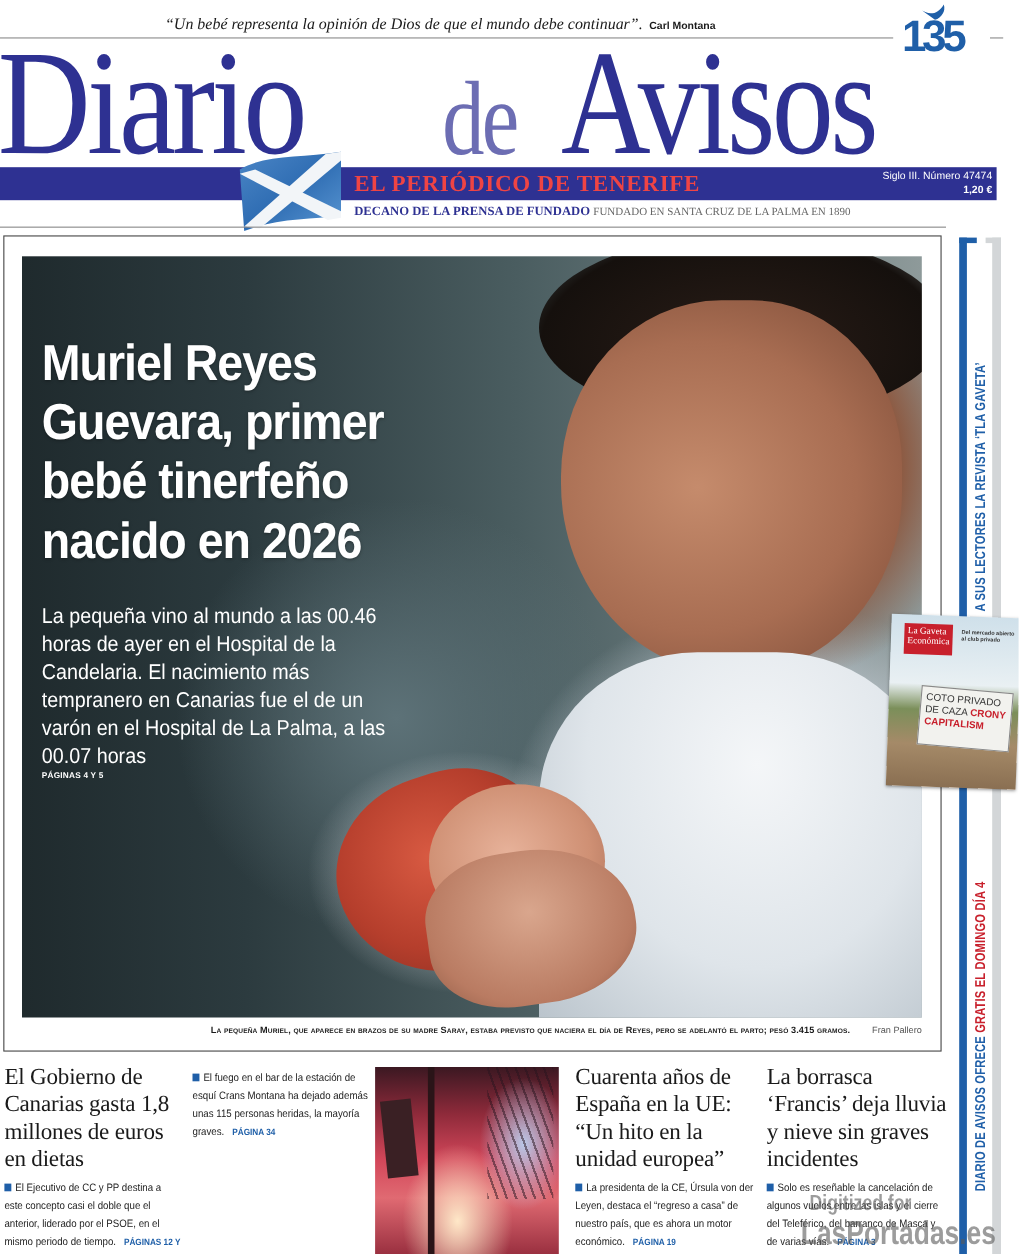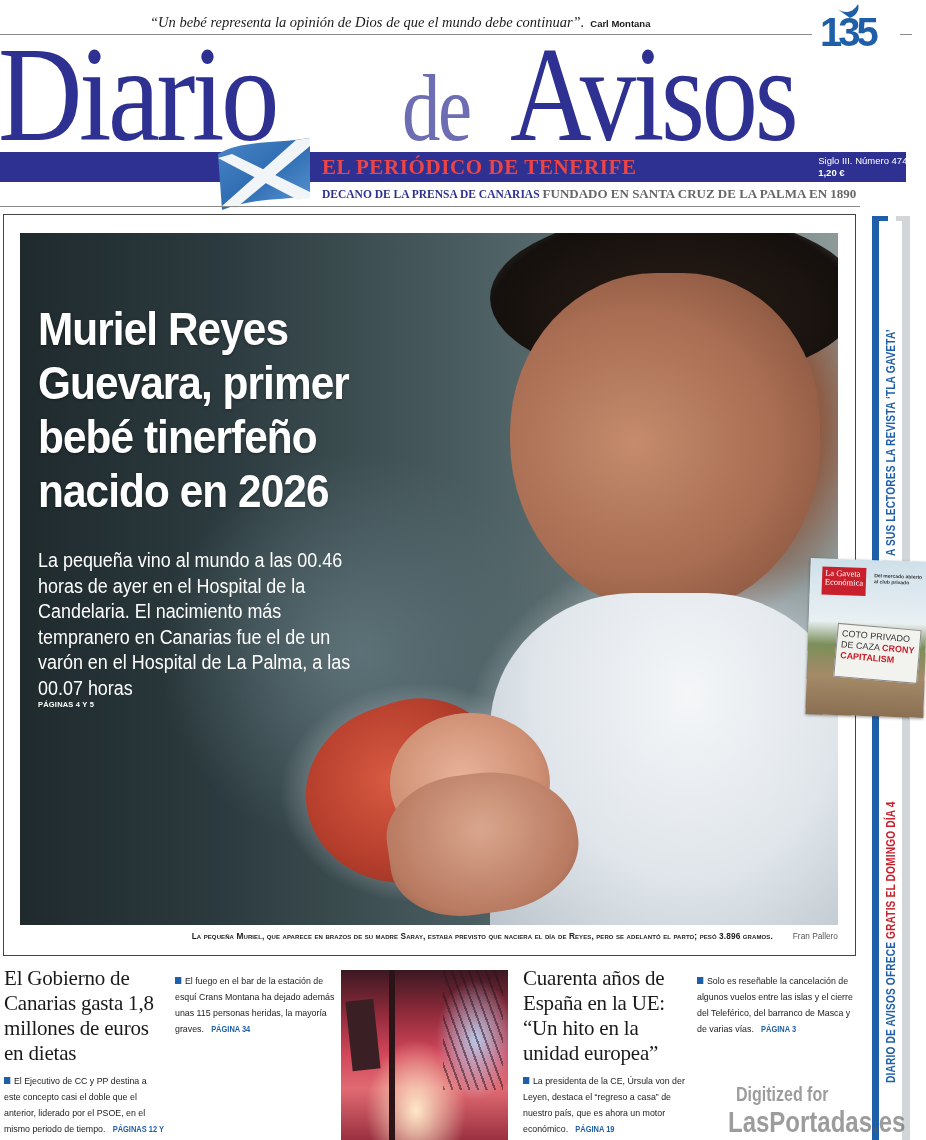--- a/index.html
+++ b/index.html
@@ -16,26 +16,26 @@
 
   .logo { position: absolute; left: 0; top: 32px; height: 118px; width: 926px; white-space: nowrap; font-family: "Liberation Serif", serif; color: #2e3192; }
   .logo-diario { position: absolute; left: -2px; top: -6px; font-size: 136px; letter-spacing: -4px; transform: scaleX(0.86); transform-origin: left top; line-height: 1; }
   .logo-de { position: absolute; left: 402px; top: 28px; font-size: 96px; color: #6c6db3; transform: scaleX(0.80); transform-origin: left top; line-height: 1; letter-spacing: -3px; }
   .logo-avisos { position: absolute; left: 510px; top: -6px; font-size: 136px; letter-spacing: -4px; transform: scaleX(0.83); transform-origin: left top; line-height: 1; }
 
   .band { position: absolute; left: 0; top: 152px; width: 906px; height: 30px; background: #2e3192; }
   .band-left { position: absolute; left: 5px; top: 155px; color: #fff; font-size: 9.5px; line-height: 12px; margin-top: 41px; }
   .band-left .date { font-weight: bold; }
   .band-title { position: absolute; left: 322px; top: 155px; color: #ef4444; font-family: "Liberation Serif", serif; font-weight: bold; font-size: 21px; letter-spacing: 0.6px; }
-  .band-right { position: absolute; right: 8px; top: 155px; color: #fff; font-size: 9.5px; line-height: 12px; }
+  .band-right { position: absolute; right: 24px; top: 155px; color: #fff; font-size: 9.5px; text-align: right; line-height: 12px; }
   .band-right .price { font-weight: bold; }
   .flag { position: absolute; left: 212px; top: 136px; width: 104px; height: 76px; }
   .sub-band { position: absolute; left: 322px; top: 186px; font-family: "Liberation Serif", serif; font-size: 11.5px; white-space: nowrap; }
   .sub-band .dec { color: #2e3192; font-weight: bold; }
-  .sub-band .fund { color: #666; font-weight: bold; font-size: 13px; margin-left: 3px; }
+  .sub-band .fund { color: #666; font-weight: normal; font-size: 10px; margin-left: 3px; }
   .head-rule { position: absolute; left: 0; top: 206px; width: 860px; height: 1px; background: #888; }
 
   
   .lead-frame { position: absolute; left: 3px; top: 214px; width: 853px; height: 742px; border: 1px solid #444; }
   .lead-photo { position: absolute; left: 20px; top: 233px; width: 818px; height: 692px; overflow: hidden;
     background:
       radial-gradient(ellipse 220px 260px at 700px 190px, #b67c60 0%, #8d5a42 45%, rgba(40,40,40,0) 75%),
       radial-gradient(ellipse 120px 70px at 610px 60px, #1b1512 0%, rgba(0,0,0,0) 100%),
       radial-gradient(ellipse 300px 260px at 680px 520px, #e9edf1 0%, #c8d0d8 40%, rgba(120,140,150,0) 80%),
       radial-gradient(ellipse 140px 110px at 400px 560px, #e0e4e8 0%, rgba(180,190,200,0) 100%),
@@ -136,38 +136,38 @@
   <path d="M6 18 C30 4 60 8 98 2 L98 60 C70 64 40 62 10 74 Z" fill="url(#fg)"></path>
   <path d="M6 22 L20 18 L98 56 L98 62 L86 64 Z" fill="#f2f5f8"></path>
   <path d="M10 70 L24 72 L98 10 L98 2 L84 4 Z" fill="#f2f5f8"></path>
 </svg>
 <div class="band-title">EL PERIÓDICO DE TENERIFE</div>
 <div class="band-right">
   <div>Siglo III. Número 47474</div>
   <div class="price">1,20 €</div>
 </div>
 <div class="sub-band">
-  <span class="dec">DECANO DE LA PRENSA DE CANARIAS</span><span class="fund">FUNDADO EN SANTA CRUZ DE LA PALMA EN 1890</span>
+  <span class="dec">DECANO DE LA PRENSA DE FUNDADO</span><span class="fund">FUNDADO EN SANTA CRUZ DE LA PALMA EN 1890</span>
 </div>
 <div class="head-rule"></div>
 
 <div class="lead-frame"></div>
 <div class="lead-photo">
   <div class="mother-hair"></div>
   <div class="mother-face"></div>
   <div class="gown"></div>
   <div class="baby-hat"></div>
   <div class="baby-face"></div>
   <div class="hand"></div>
 </div>
 <h1 class="lead-headline">Muriel Reyes Guevara, primer bebé tinerfeño nacido en 2026</h1>
 <div class="lead-deck">La pequeña vino al mundo a las 00.46 horas de ayer en el Hospital de la Candelaria. El nacimiento más tempranero en Canarias fue el de un varón en el Hospital de La Palma, a las 00.07 horas</div>
 <div class="lead-pages">PÁGINAS 4 Y 5</div>
 <div class="caption">
-  <span class="txt">La pequeña Muriel, que aparece en brazos de su madre Saray, estaba previsto que naciera el día de Reyes, pero se adelantó el parto; pesó 3.896 gramos.</span><span class="credit">Fran Pallero</span>
+  <span class="txt">La pequeña Muriel, que aparece en brazos de su madre Saray, estaba previsto que naciera el día de Reyes, pero se adelantó el parto; pesó 3.415 gramos.</span><span class="credit">Fran Pallero</span>
 </div>
 
 <div class="rail-blue"></div>
 <div class="rail-blue-top"></div>
 <div class="rail-grey"></div>
 <div class="rail-grey-top"></div>
 <div class="rail-text rail-t1">A SUS LECTORES LA REVISTA ‘TLA GAVETA’</div>
 <div class="rail-text rail-t2">
   <span>DIARIO DE AVISOS OFRECE </span><span class="red">GRATIS EL DOMINGO DÍA 4</span>
 </div>
@@ -196,19 +196,20 @@
   <div class="speaker"></div>
   <div class="scaff"></div>
 </div>
 
 <div class="story s4">
   <h2>Cuarenta años de España en la UE: “Un hito en la unidad europea”</h2>
   <p><span class="sq"></span><span>La presidenta de la CE, Úrsula von der Leyen, destaca el “regreso a casa” de nuestro país, que es ahora un motor económico.</span><span class="pg">PÁGINA 19</span></p>
 </div>
 
 <div class="story s5">
+  <h2>La borrasca ‘Francis’ deja lluvia y nieve sin graves incidentes</h2>
   <p><span class="sq"></span><span>Solo es reseñable la cancelación de algunos vuelos entre las islas y el cierre del Teleférico, del barranco de Masca y de varias vías.</span><span class="pg">PÁGINA 3</span></p>
 </div>
 
 <div class="watermark">
   <span class="w1">Digitized for</span>
   <span>LasPortadas.es</span>
 </div>
 
 </body></html>

